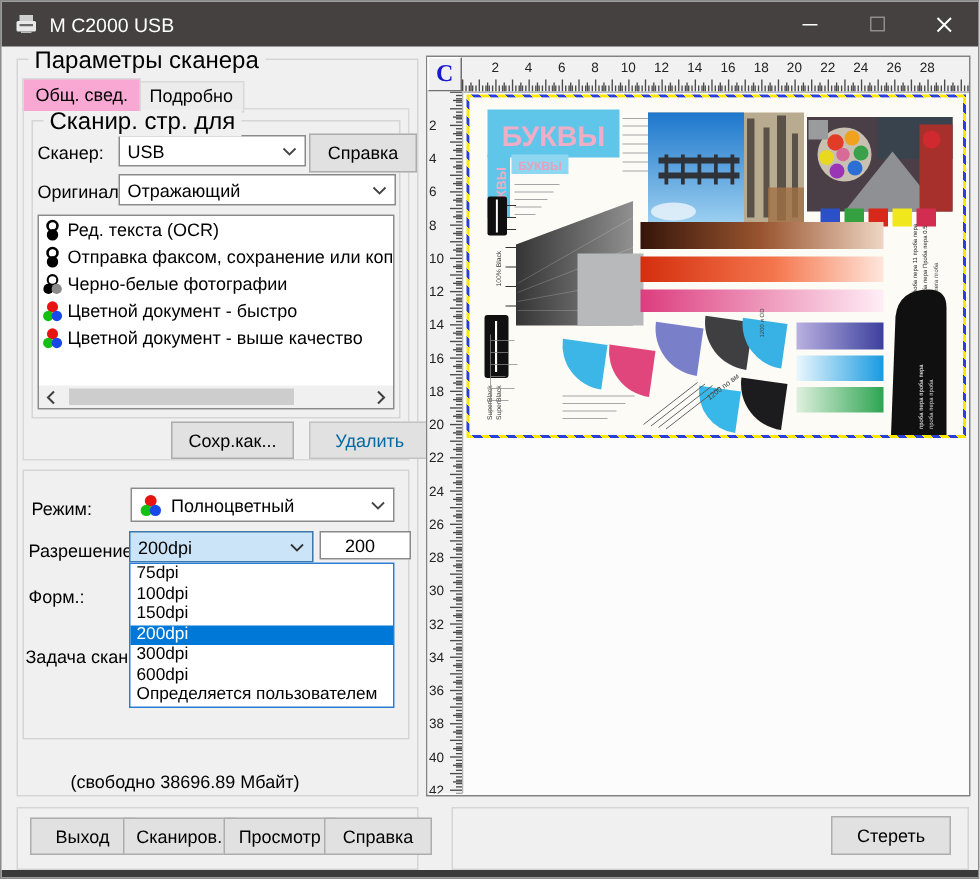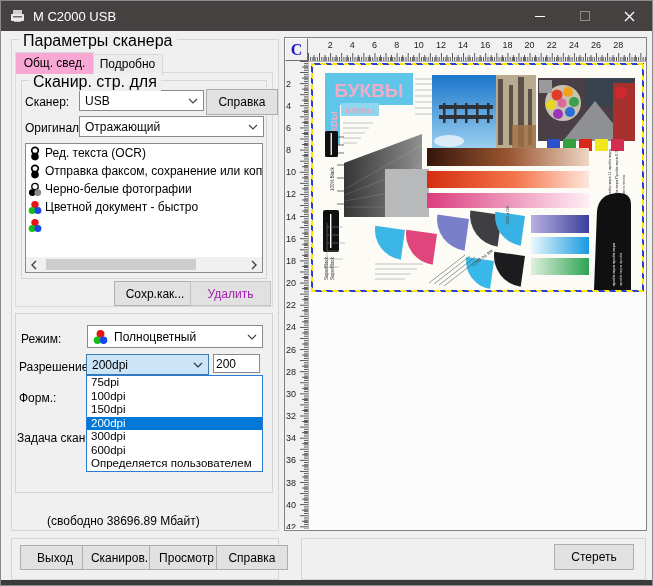--- a/index.html
+++ b/index.html
@@ -23,23 +23,23 @@
   .lbl{position:absolute;font-size:12px;white-space:nowrap;}
   
   .tab{position:absolute;border:1px solid #d9d9d9;font-size:12px;text-align:center;}
   .tab.active{background:#f9a8d4;border-bottom:none;z-index:3;}
   .tab.inactive{background:#ececec;z-index:1;}
   .tabpanel{position:absolute;border:1px solid #d9d9d9;background:#f0f0f0;}
   
   .combo{position:absolute;background:#fff;border:1px solid #8a8a8a;display:flex;align-items:center;padding-left:5px;font-size:12px;white-space:nowrap;overflow:hidden;}
   .combo .chev{position:absolute;right:5px;top:50%;margin-top:-3px;}
   .combo.focused{background:#cce4f7;border-color:#3c78aa;}
-  .tinput{position:absolute;background:#fff;border:1px solid #8a8a8a;font-size:12px;display:flex;align-items:center;padding-left:2px;}
+  .tinput{position:absolute;background:#fff;border:1px solid #8a8a8a;font-size:12px;display:flex;align-items:center;padding-left:16px;}
   .btn{position:absolute;background:#e1e1e1;border:1px solid #adadad;font-size:12px;display:flex;align-items:center;justify-content:center;cursor:default;}
-  .btn.disabled{color:#a21caf;border-color:#c3c3c3;}
+  .btn.disabled{color:#0369a1;border-color:#c3c3c3;margin-left:16px;}
   
   .listbox{position:absolute;background:#fff;border:1px solid #8a8a8a;overflow:hidden;}
   .lrow{height:18px;display:flex;align-items:center;white-space:nowrap;overflow:hidden;}
   .lrow.sel{background:#ededed;}
   .lrow .tico{flex:0 0 auto;margin:0 3px 0 2px;}
   .ltext{font-size:12px;}
   .hscroll{position:absolute;left:0;bottom:0;width:100%;height:15px;background:#f0f0f0;display:flex;align-items:center;}
   .sarrow{width:16px;height:15px;display:flex;align-items:center;justify-content:center;}
   .sthumb{position:absolute;left:20px;top:2px;width:150px;height:11px;background:#cdcdcd;}
   
@@ -146,20 +146,21 @@
           <circle cx="9.9" cy="10.6" r="3.5" fill="#1848e8"></circle>
         </svg>
       <span class="ltext">Цветной документ - быстро</span>
     </div>
     <div class="lrow">
       <svg class="tico" width="14" height="15" viewBox="0 0 14 15">
           <circle cx="7" cy="4.6" r="3.7" fill="#e81414"></circle>
           <circle cx="4.2" cy="10.6" r="3.5" fill="#12c012"></circle>
           <circle cx="9.9" cy="10.6" r="3.5" fill="#1848e8"></circle>
         </svg>
+      <span class="ltext">Цветной документ - выше качество</span>
     </div>
     <div class="hscroll">
       <div class="sarrow">
           <svg width="8" height="10" viewBox="0 0 8 10">
             <polyline points="6,1 2,5 6,9" fill="none" stroke="#404040" stroke-width="1.4"></polyline>
           </svg>
         </div>
       <div class="sthumb"></div>
       <div class="sarrow" style="position:absolute;right:0;">
           <svg width="8" height="10" viewBox="0 0 8 10">

